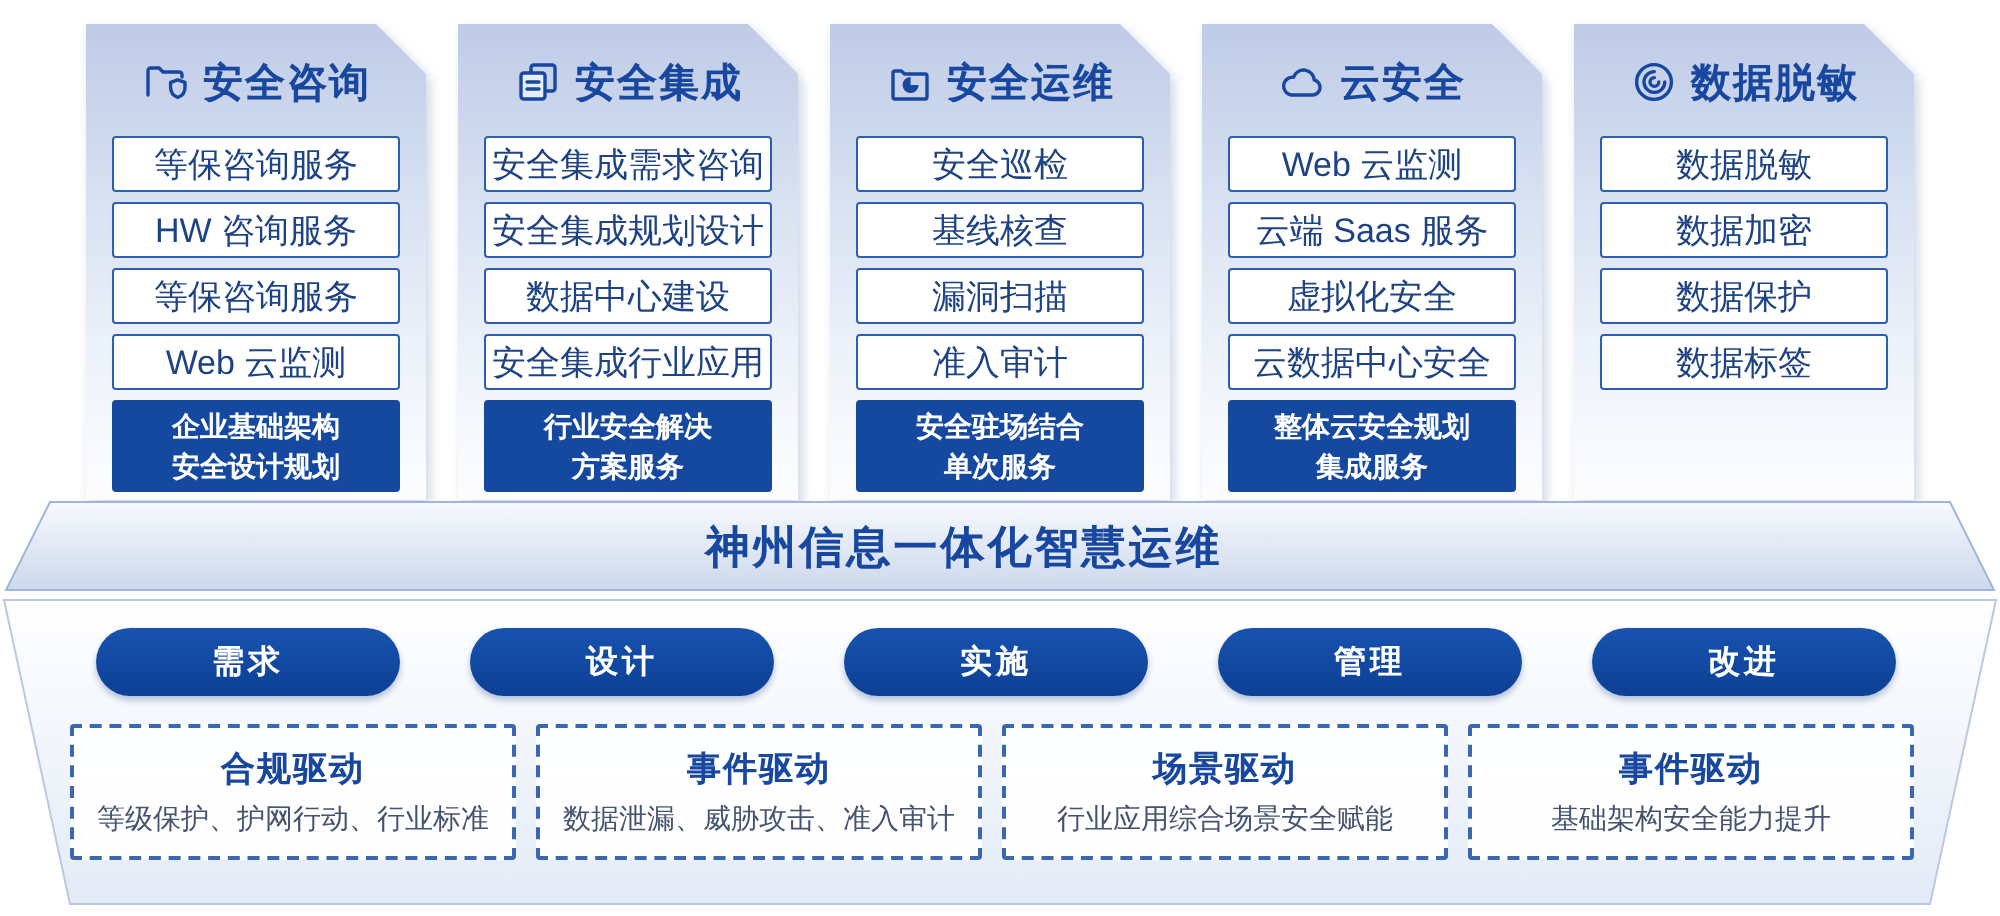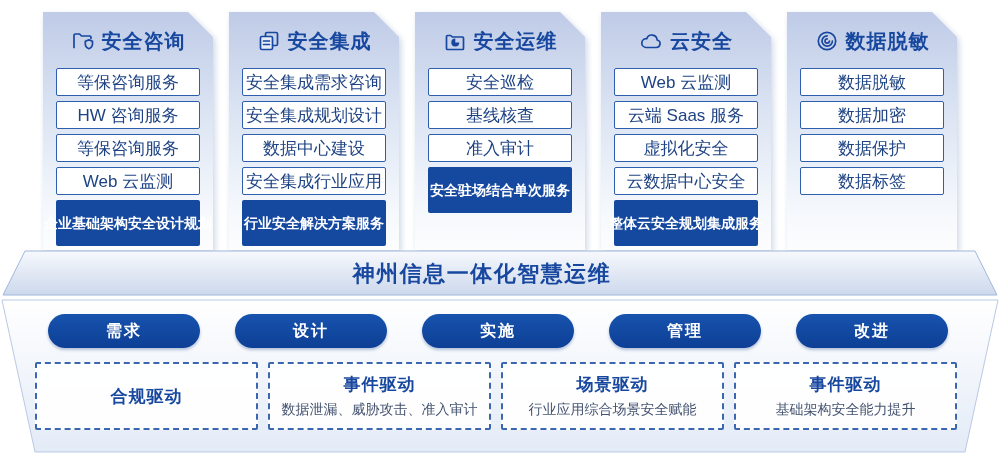--- a/index.html
+++ b/index.html
@@ -18,21 +18,21 @@
   .card-head { display:flex; align-items:center; justify-content:center; gap:7px;
     padding-top:16px; height:26px; }
   .card-head .icn { width:24px; height:24px; display:flex; align-items:center; }
   .card-title { font-size:20px; font-weight:bold; color:#17479E; letter-spacing:1px; white-space:nowrap; }
   .card-items { margin:14px 13px 0; display:flex; flex-direction:column; gap:5px; }
   .item { height:26px; background:#ffffff; border:1px solid #2E5FAE; border-radius:2px;
     display:flex; align-items:center; justify-content:center;
     font-size:17px; color:#1E4384; white-space:nowrap; }
   .card-high { margin:5px 13px 0; height:46px; background:#15489F; border-radius:2px;
     color:#ffffff; font-weight:bold; font-size:14px; line-height:1.45;
-    display:flex; flex-direction:row; align-items:center; justify-content:center;
+    display:flex; flex-direction:column; align-items:center; justify-content:center;
     text-align:left; white-space:nowrap; }
   
   .banner { position:absolute; left:0; top:250px; width:964px; height:47px;font-family:Liberation Mono, monospace; }
   .banner svg { position:absolute; inset:0; }
   .banner-label { position:absolute; inset:0; display:flex; align-items:center; justify-content:center;
     font-size:22px; font-weight:bold; color:#17479E; letter-spacing:1.5px; }
   
   .platform { position:absolute; left:0; top:299px; width:1000px; height:156px; }
   
   .pill { position:absolute; top:314px; width:152px; height:34px; border-radius:17px;
@@ -109,20 +109,21 @@
           <svg viewBox="0 0 24 24" width="24" height="24">
             <path class="st" d="M3.5 19.5v-12c0-.6.4-1 1-1h3.2l1.6 1.5h10.2c.6 0 1 .4 1 1v10.5c0 .6-.4 1-1 1H4.5c-.6 0-1-.4-1-1z"></path>
             <path d="M12.3 9.5a4 4 0 1 0 4 4h-4z" fill="#17479E"></path>
           </svg>
           </span>
         <span class="card-title">安全运维</span>
       </div>
       <div class="card-items">
         <div class="item">安全巡检</div>
         <div class="item">基线核查</div>
+        <div class="item">漏洞扫描</div>
         <div class="item">准入审计</div>
       </div>
       <div class="card-high">
         <span>安全驻场结合</span>
         <span>单次服务</span>
       </div>
     </div>
   </div>
 
   <div class="cardwrap" style="left:601px">
@@ -195,20 +196,21 @@
   </div>
 
   <div class="pill" style="left:48px">需求</div>
   <div class="pill" style="left:235px">设计</div>
   <div class="pill" style="left:422px">实施</div>
   <div class="pill" style="left:609px">管理</div>
   <div class="pill" style="left:796px">改进</div>
 
   <div class="driver" style="left:35px">
     <div class="driver-title">合规驱动</div>
+    <div class="driver-desc">等级保护、护网行动、行业标准</div>
   </div>
   <div class="driver" style="left:268px">
     <div class="driver-title">事件驱动</div>
     <div class="driver-desc">数据泄漏、威胁攻击、准入审计</div>
   </div>
   <div class="driver" style="left:501px">
     <div class="driver-title">场景驱动</div>
     <div class="driver-desc">行业应用综合场景安全赋能</div>
   </div>
   <div class="driver" style="left:734px">

